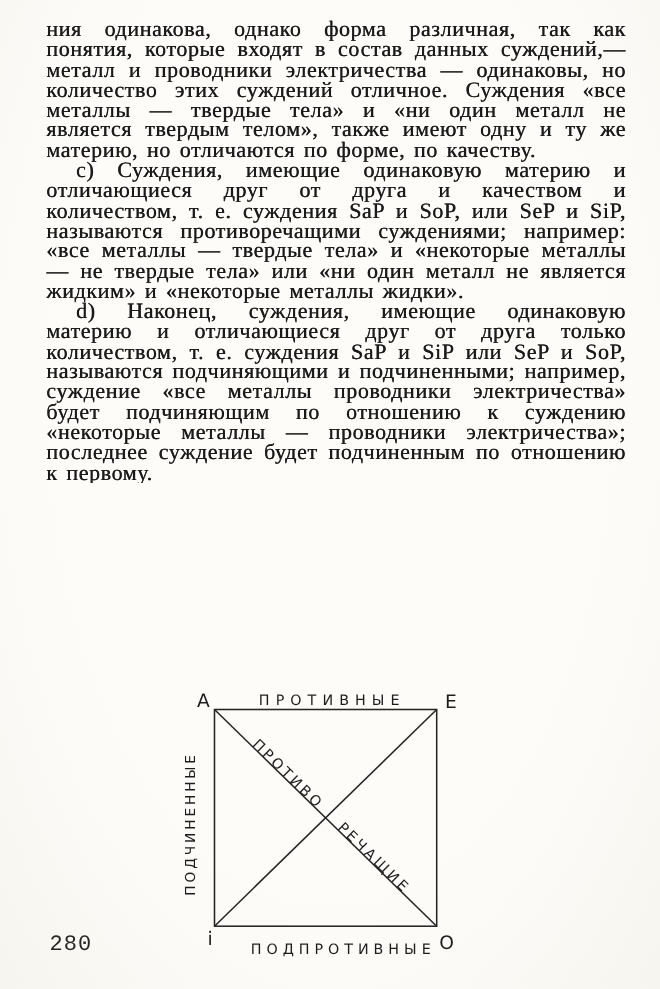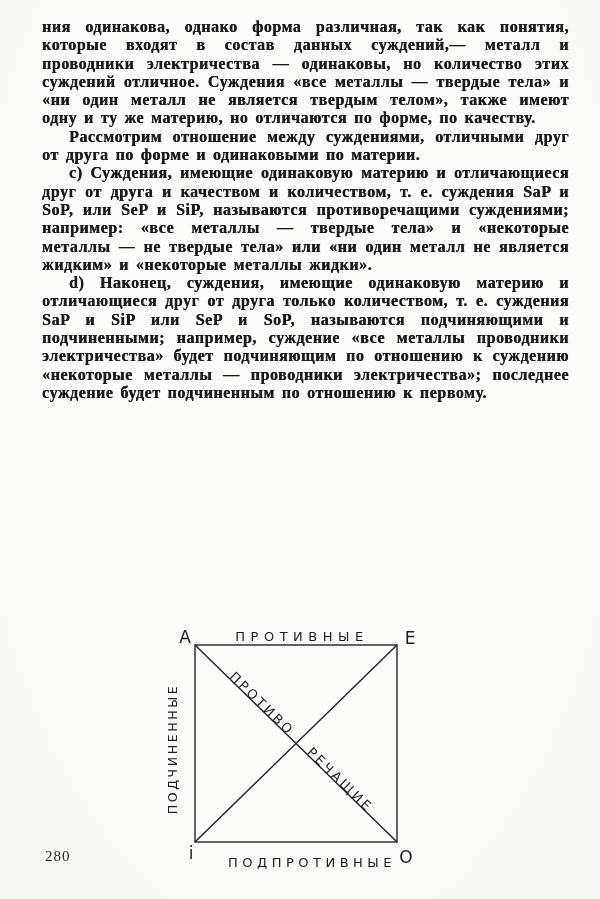--- a/index.html
+++ b/index.html
@@ -16,29 +16,28 @@
     background: radial-gradient(ellipse at 50% 40%, #fdfcf9 60%, #f7f5ef 100%);
   }
   .text-block {
     position: absolute;
     top: 18px;
     left: 42px;
     width: 527px;
     max-height: 636px;
     overflow: hidden;
     font-family: "Liberation Serif", "DejaVu Serif", serif;
-    font-size: 16px;
+    font-size: 20px;
     line-height: 18.3px;
     color: #1b1b1b;
     text-align: justify;
     letter-spacing: 0.55px;
     word-spacing: 2.4px;
     text-shadow: 0.35px 0 0 #1b1b1b;
     hyphens: auto;
-    font-weight: bold;
     -webkit-hyphens: auto;
   }
   .para { margin: 0; }
   .para.indent { text-indent: 27px; }
   .diagram {
     position: absolute;
     left: 147px;
     top: 627px;
   }
   .diagram .shape {
@@ -52,34 +51,33 @@
   }
   .corner-label { font-size: 17px; }
   .edge-label   { font-size: 13px; letter-spacing: 5.5px; }
   .edge-label-bottom { font-size: 13px; letter-spacing: 4.5px; }
   .side-label   { font-size: 12.5px; letter-spacing: 2.6px; }
   .diag-label   { font-size: 13px; letter-spacing: 2.8px; }
   .page-number {
     position: absolute;
     left: 45px;
     top: 848px;
-    font-family: Liberation Serif, serif;
-    font-size: 15px;
+    font-family: Liberation Mono, monospace;
+    font-size: 20px;
     color: #262626;
     letter-spacing: 1px;
   }
 </style>
 </head>
 <body>
 
 <div class="page">
 
   <div class="text-block" lang="ru">
     <p class="para">ния одинакова, однако форма различная, так как понятия, которые входят в состав данных суждений,— металл и проводники электричества — одинаковы, но количество этих суждений отличное. Суждения «все металлы — твердые тела» и «ни один металл не является твердым телом», также имеют одну и ту же материю, но отличаются по форме, по качеству.</p>
-    <p class="para indent">Рассмотрим отношение между суждениями, отличными друг от друга по форме и одинаковыми по материи.</p>
     <p class="para indent">с) Суждения, имеющие одинаковую материю и отличающиеся друг от друга и качеством и количеством, т. е. суждения SaP и SoP, или SeP и SiP, называются противоречащими суждениями; например: «все металлы — твердые тела» и «некоторые металлы — не твердые тела» или «ни один металл не является жидким» и «некоторые металлы жидки».</p>
     <p class="para indent">d) Наконец, суждения, имеющие одинаковую материю и отличающиеся друг от друга только количеством, т. е. суждения SaP и SiP или SeP и SoP, называются подчиняющими и подчиненными; например, суждение «все металлы проводники электричества» будет подчиняющим по отношению к суждению «некоторые металлы — проводники электричества»; последнее суждение будет подчиненным по отношению к первому.</p>
   </div>
 
   <svg class="diagram" width="310" height="252" viewBox="0 0 310 252">
 
     <rect x="48" y="18" width="202" height="197" class="shape"></rect>
 
     <line x1="48" y1="18" x2="250" y2="215" class="shape"></line>
     <line x1="48" y1="215" x2="250" y2="18" class="shape"></line>

